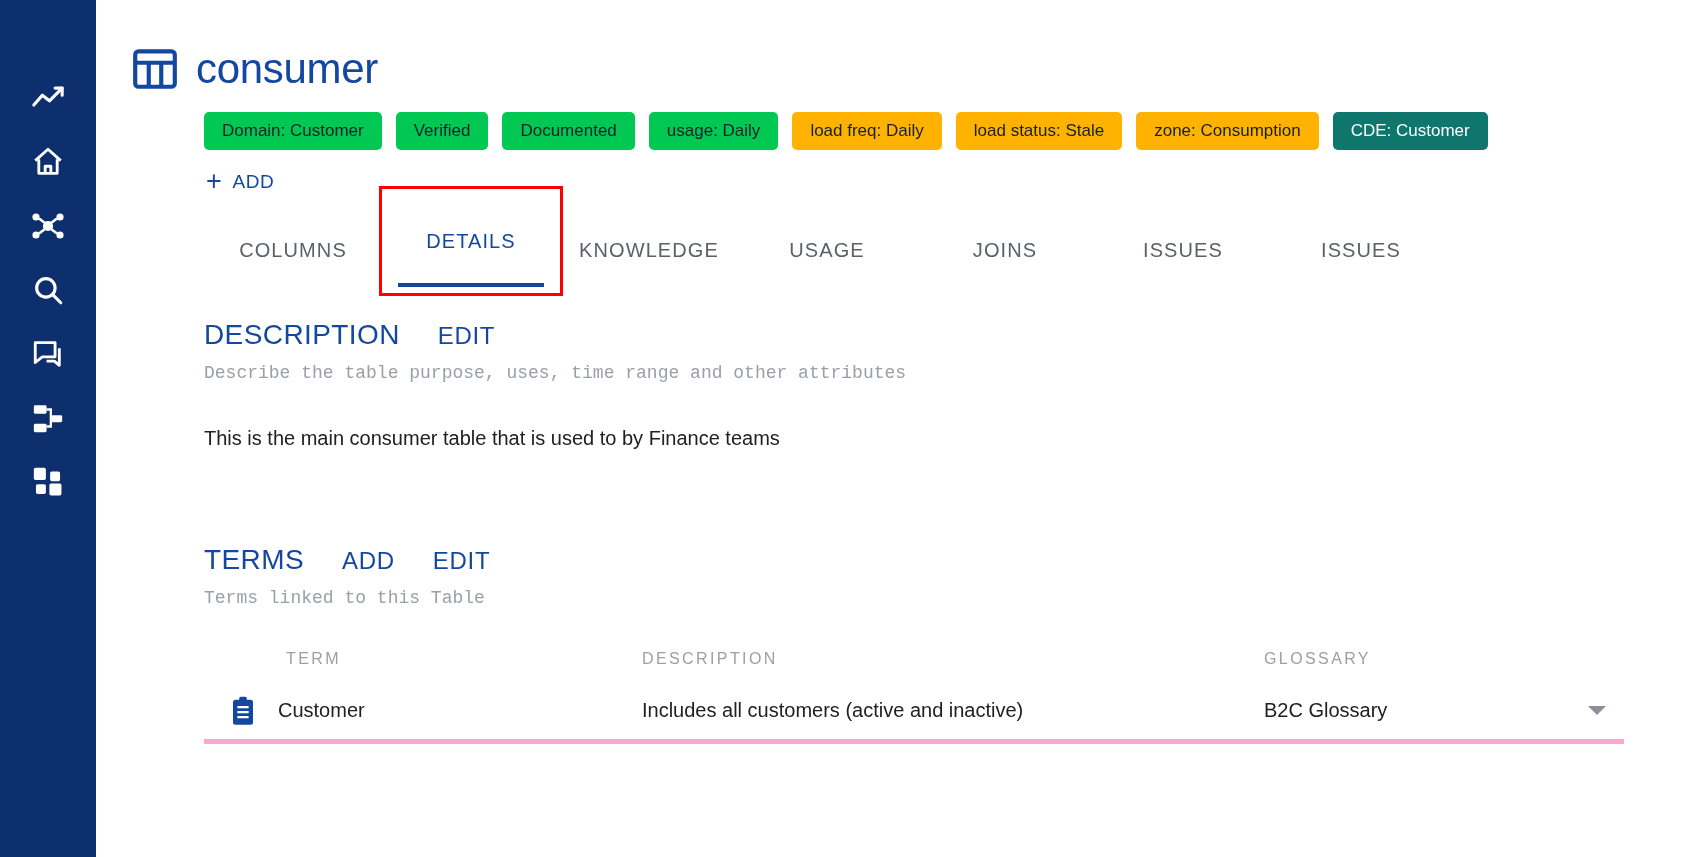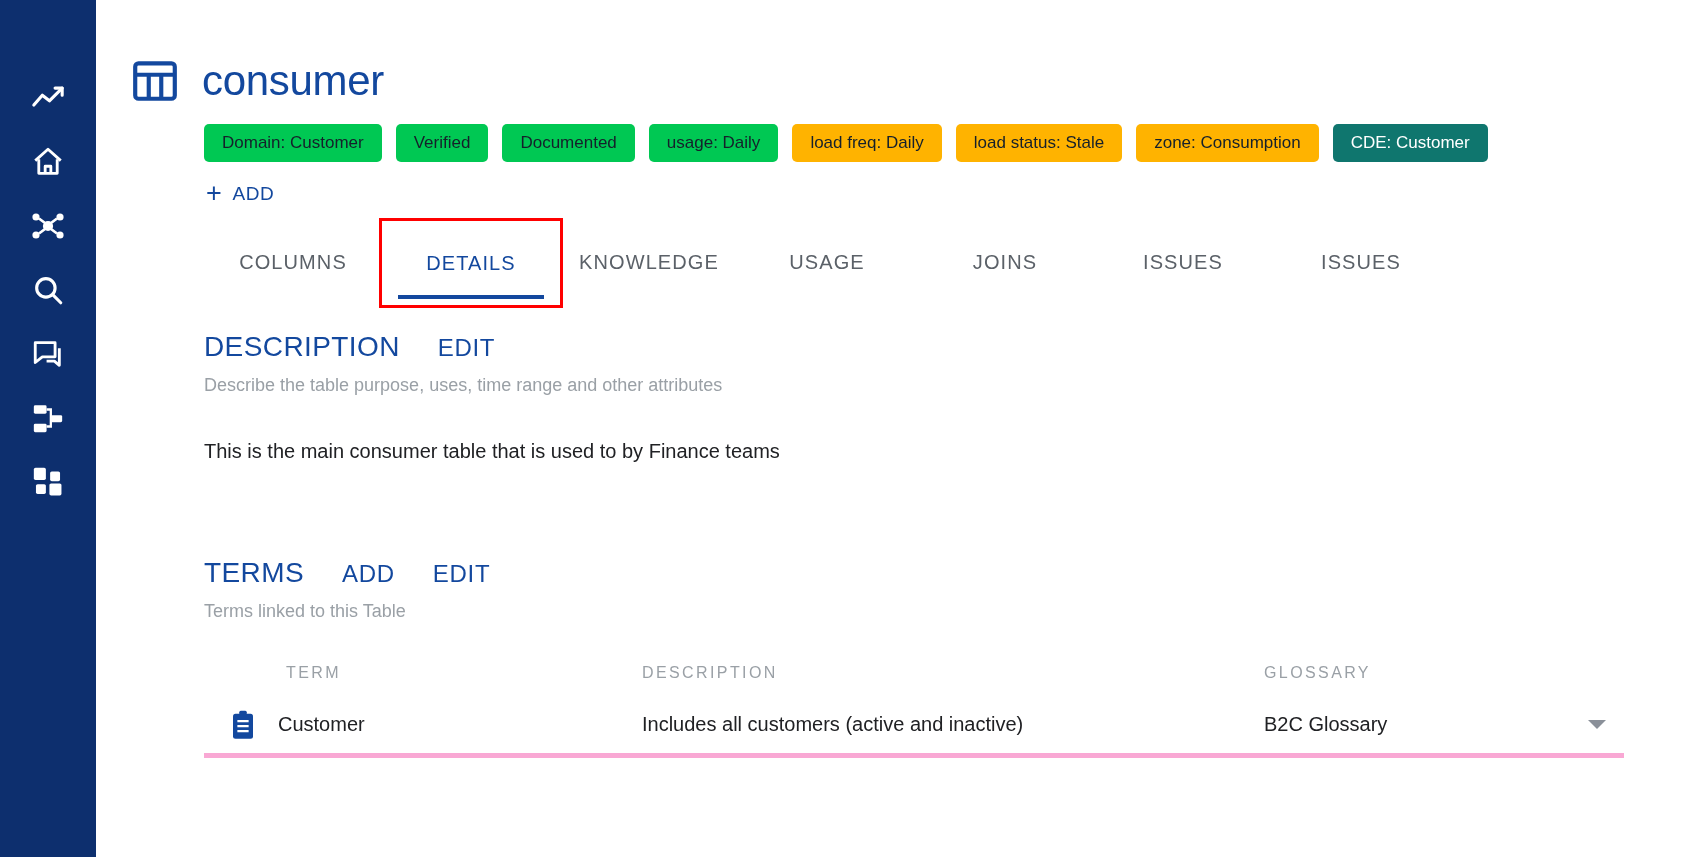--- a/index.html
+++ b/index.html
@@ -28,22 +28,22 @@
 
   
   .main {
     flex: 1 1 auto; position: relative;
     padding: 0; overflow: hidden;
   }
 
   
   .title-row {
     display: flex; align-items: center;
-    padding: 56px 0 0 34px;
-    gap: 22px;
+    padding: 44px 0 0 34px;
+    gap: 16px;
   }
   .table-icon { width: 50px; height: 50px; flex: 0 0 50px; }
   .page-title {
     font-size: 42px; font-weight: 400; color: #13489e;
     letter-spacing: -0.3px; line-height: 1;
   }
 
   
   .tag-row {
     display: flex; align-items: center; gap: 14px;
@@ -85,39 +85,39 @@
   }
   .tab.active { color: #13489e; }
   .tab.active::after {
     content: ""; position: absolute;
     left: 16px; right: 16px; bottom: 6px;
     height: 4px; background: #13489e;
   }
   .tab.annotated {
     outline: 3px solid #ff0000;
     outline-offset: 0;
-    height: 84px;
+    height: 104px;
     margin-bottom: -8px;
   }
 
   
   .section { padding-left: 108px; }
   .sec-head {
     display: flex; align-items: baseline; gap: 38px;
   }
   .sec-title {
     font-size: 28px; color: #13489e; letter-spacing: 0.4px; font-weight: 400;
   }
   .sec-link {
     font-size: 24px; color: #13489e; letter-spacing: 0.7px;
     background: none; border: none; cursor: pointer;
     font-family: "Liberation Sans", sans-serif; padding: 0;
   }
   .sec-sub {
-    font-size: 18px; color: #9aa0a6; margin-top: 12px;
+    font-size: 18px; color: #9aa0a6; margin-top: 12px; font-family: Liberation Mono, monospace;
   }
   .desc-body {
     font-size: 20px; color: #202124; margin-top: 44px;
   }
 
   
   .terms-table { margin-top: 28px; width: 1420px; }
   .t-head, .t-row {
     display: flex; align-items: center;
   }

